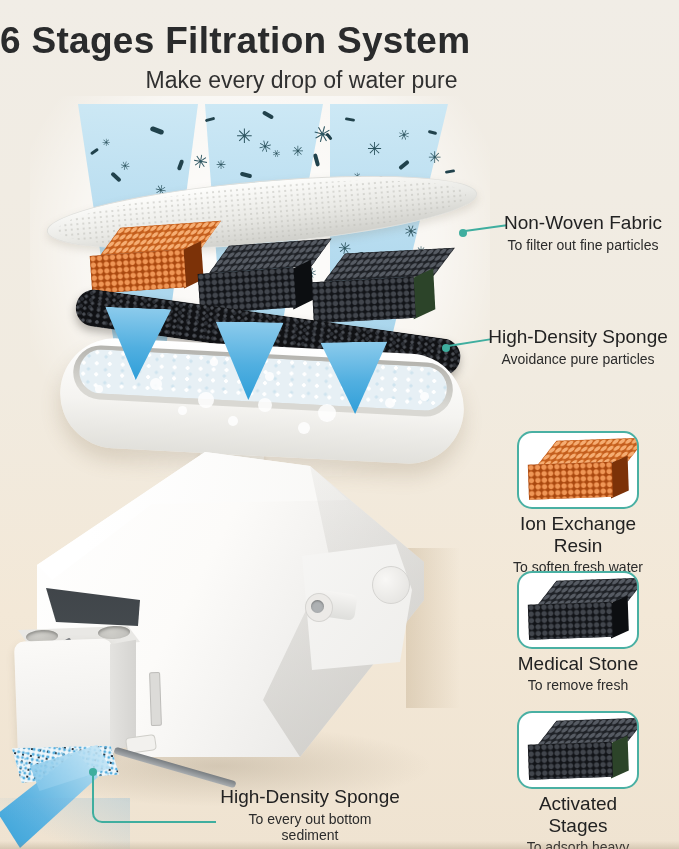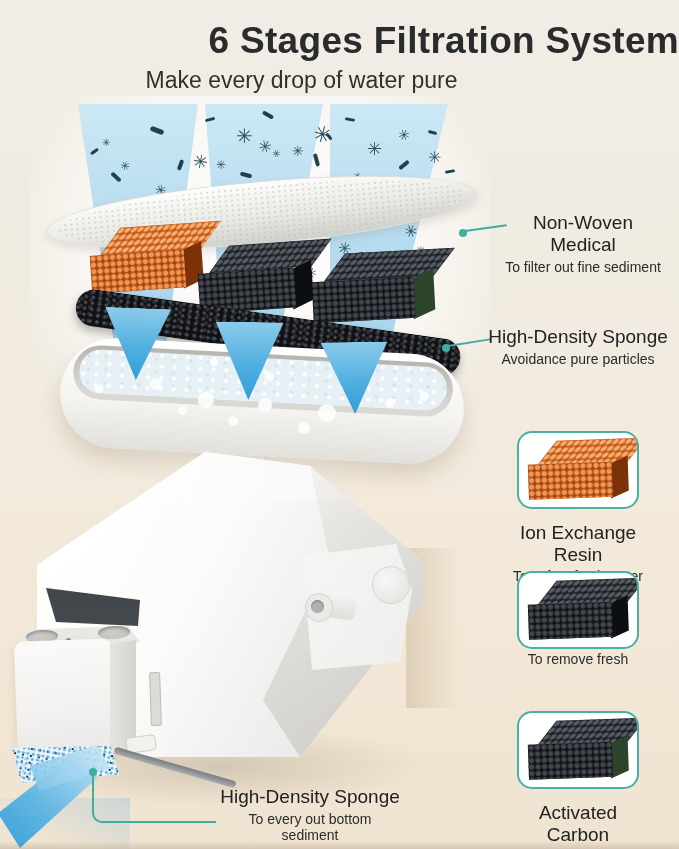--- a/index.html
+++ b/index.html
@@ -3,21 +3,21 @@
 <meta charset="utf-8">
 <style>
   html,body{margin:0;padding:0;}
   .page{
     position:relative;width:679px;height:849px;overflow:hidden;
     font-family:"Liberation Sans",sans-serif;color:#262626;
     background:linear-gradient(180deg,#f1ede6 0%,#f1ebe0 45%,#f3e8d7 72%,#efe3d1 100%);
   }
   .abs{position:absolute;}
   
-  .title{left:0;top:20px;width:679px;text-align:right;font-size:37px;font-weight:700;color:#2a2b2c;letter-spacing:.3px;}
+  .title{left:0;top:20px;width:679px;text-align:left;font-size:37px;font-weight:700;color:#2a2b2c;letter-spacing:.3px;}
   .subtitle{left:0;top:67px;width:603px;text-align:center;font-size:23px;font-weight:400;color:#303030;}
   
   .glow{left:30px;top:96px;width:460px;height:380px;background:radial-gradient(ellipse at 50% 40%,rgba(255,255,255,.95) 0%,rgba(255,255,255,.55) 55%,rgba(255,255,255,0) 78%);}
   .stream{top:104px;background:linear-gradient(180deg,#c9e7f5 0%,#aed8ee 55%,#9cd0ea 100%);opacity:.93;}
   .stream1{left:78px;width:120px;height:256px;clip-path:polygon(0 0,100% 0,72% 100%,32% 100%);}
   .stream2{left:205px;width:118px;height:268px;clip-path:polygon(0 0,100% 0,58% 100%,17% 100%);}
   .stream3{left:330px;width:118px;height:284px;clip-path:polygon(0 0,100% 0,42% 100%,0% 100%);}
   .germ-burst{position:absolute;color:#2d5560;line-height:1;transform-origin:center;}
   .germ-rod{position:absolute;background:#21424c;border-radius:4px;}
   .fabric{left:46px;top:181px;width:430px;height:61px;border-radius:50%;
@@ -70,21 +70,21 @@
   .callout .c-title{font-size:19px;font-weight:500;color:#222;}
   .callout .c-desc{font-size:14px;font-weight:400;color:#2b2b2b;margin-top:3px;}
   .co1{left:498px;top:212px;width:170px;}
   .co2{left:488px;top:326px;width:180px;}
   .co3{left:220px;top:786px;width:180px;}
   
   .stage{left:512px;width:132px;text-align:center;}
   .st1{top:431px;} .st2{top:571px;} .st3{top:711px;}
   .thumb{position:relative;margin:0 auto;width:118px;height:74px;background:#ffffff;border:2px solid #49b0a3;border-radius:15px;overflow:hidden;}
   .thumb .block3d{left:9px;top:7px;width:100px;height:58px;transform:rotate(-2deg);}
-  .stage .s-title{font-size:19px;font-weight:500;color:#222;margin-top:13px;}
+  .stage .s-title{font-size:19px;font-weight:500;color:#222;margin-top:4px;}
   .stage .s-desc{font-size:14px;color:#2b2b2b;margin-top:2px;}
   
   .wall-shadow{left:406px;top:548px;width:54px;height:160px;background:linear-gradient(90deg,rgba(190,168,135,.38),rgba(190,168,135,0));}
   .floor-shadow{left:30px;top:730px;width:420px;height:80px;background:radial-gradient(ellipse at 45% 45%,rgba(110,95,70,.22),transparent 65%);}
   .box-main{left:0;top:430px;width:470px;height:419px;
     clip-path:polygon(205px 22px,310px 36px,424px 132px,424px 170px,300px 327px,135px 327px,37px 212px,37px 135px);
     background:linear-gradient(118deg,#ffffff 8%,#fcfbf9 40%,#efeeec 62%,#e2e1de 85%,#d8d7d4 100%);}
   .box-lid{left:0;top:430px;width:470px;height:419px;
     clip-path:polygon(37px 135px,205px 22px,310px 36px,348px 70px,152px 74px,52px 150px);
     background:linear-gradient(105deg,#ffffff 20%,#f6f5f2 80%);}
@@ -245,22 +245,22 @@
       <span class="bubble" style="left: 420px; top: 392px; width: 9px; height: 9px;"></span>
     </div>
 
   <div class="abs big-arrow arrow1"></div>
   <div class="abs big-arrow arrow2"></div>
   <div class="abs big-arrow arrow3"></div>
 
   <div class="abs lead-dot" style="left:459px;top:229px;"></div>
   <div class="abs lead-line" style="left:465px;top:230px;width:42px;transform:rotate(-8deg);"></div>
   <div class="abs callout co1">
-    <div class="c-title">Non-Woven Medical</div>
-    <div class="c-desc">To filter out fine sediment</div>
+    <div class="c-title">Non-Woven Fabric</div>
+    <div class="c-desc">To filter out fine particles</div>
   </div>
 
   <div class="abs lead-dot" style="left:442px;top:344px;"></div>
   <div class="abs lead-line" style="left:448px;top:345px;width:44px;transform:rotate(-9deg);"></div>
   <div class="abs callout co2">
     <div class="c-title">High-Density Sponge</div>
     <div class="c-desc">Avoidance pure particles</div>
   </div>
 
   <div class="abs stage st1">
@@ -276,32 +276,33 @@
   </div>
 
   <div class="abs stage st2">
     <div class="thumb">
       <div class="block3d">
         <div class="b-top beads-k-top"></div>
         <div class="b-side beads-k-side"></div>
         <div class="b-front beads-k-front"></div>
       </div>
     </div>
+    <div class="s-title">Medical Stone</div>
     <div class="s-desc">To remove fresh</div>
   </div>
 
   <div class="abs stage st3">
     <div class="thumb">
       <div class="block3d">
         <div class="b-top beads-k-top"></div>
         <div class="b-side beads-g-side"></div>
         <div class="b-front beads-k-front"></div>
       </div>
     </div>
-    <div class="s-title">Activated Carbon</div>
+    <div class="s-title">Activated Stages</div>
     <div class="s-desc">To adsorb heavy metals</div>
   </div>
 
   <div class="abs wall-shadow"></div>
   <div class="abs floor-shadow"></div>
   <div class="abs box-main"></div>
   <div class="abs box-lid"></div>
   <div class="abs box-shade"></div>
   <div class="abs box-opening"></div>
   <div class="abs cart-top"></div>

